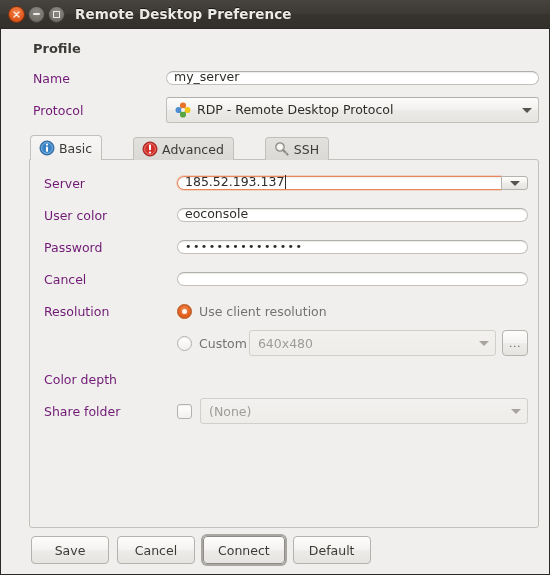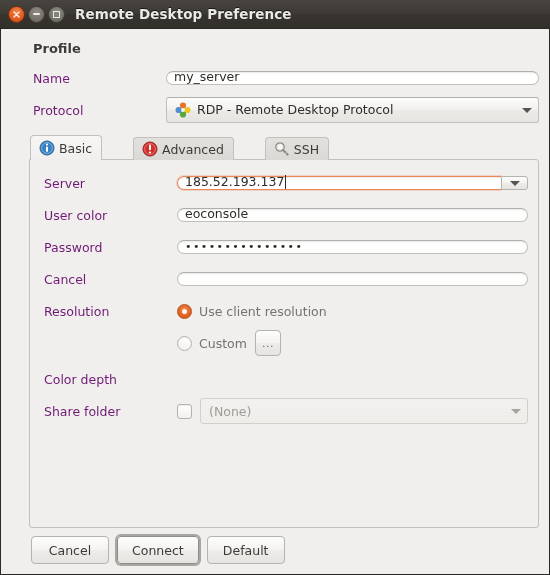--- a/index.html
+++ b/index.html
@@ -493,20 +493,24 @@
             <span class="radio on"></span>
             <span class="radio-label">Use client resolution</span>
           </div>
         </div>
 
         <div class="row">
           <div class="lbl"></div>
           <div class="ctl">
             <span class="radio"></span>
             <span class="radio-label" style="margin-right:2px;">Custom</span>
+            <div class="combo disabled">
+              <span class="ctext">640x480</span>
+              <span class="tri light"></span>
+            </div>
             <div class="dotsbtn">
               <span>...</span>
             </div>
           </div>
         </div>
 
         <div class="spacer-row"></div>
 
         <div class="row">
           <div class="lbl">Color depth</div>
@@ -521,20 +525,23 @@
               <span class="tri light"></span>
             </div>
           </div>
         </div>
 
       </div>
     </div>
 
     <div class="actions">
       <div class="btn">
+        <span>Save</span>
+      </div>
+      <div class="btn">
         <span>Cancel</span>
       </div>
       <div class="btn default">
         <span>Connect</span>
       </div>
       <div class="btn">
         <span>Default</span>
       </div>
     </div>
 

